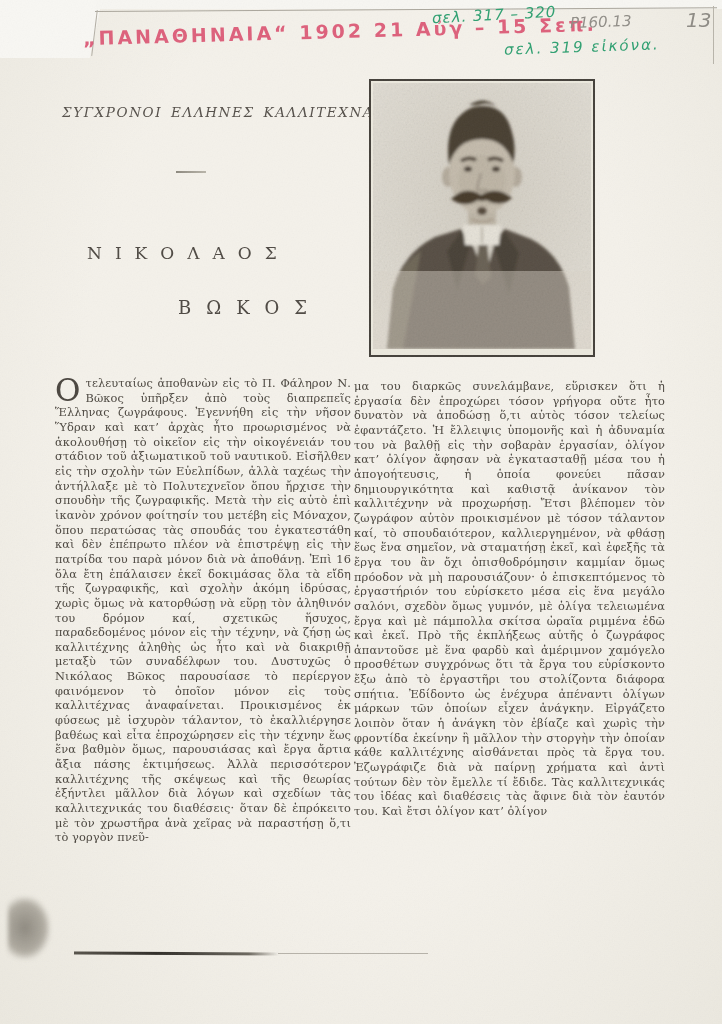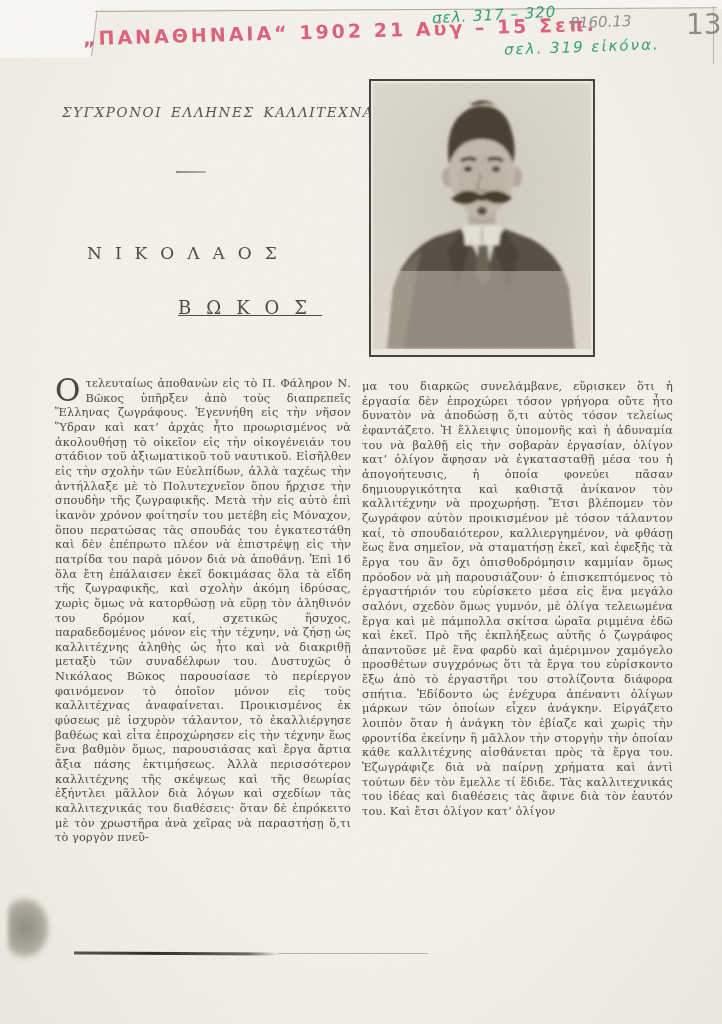--- a/index.html
+++ b/index.html
@@ -18,39 +18,39 @@
   
   .ann{position:absolute;white-space:nowrap;font-family:"DejaVu Sans", sans-serif;}
   .ann-red{left:83px;top:20px;font-size:19px;letter-spacing:3px;color:#dc5472;
         transform:rotate(-1.6deg);font-weight:bold;opacity:.92;}
   .ann-green1{left:432px;top:6px;font-size:15px;color:#2fa071;transform:rotate(-3deg);
         font-style:italic;letter-spacing:1px;}
   .ann-green2{left:504px;top:38px;font-size:15px;color:#2fa071;transform:rotate(-2deg);
         font-style:italic;letter-spacing:2px;}
   .ann-code{left:570px;top:13px;font-size:15px;color:#908d87;transform:rotate(-2deg);
         font-style:italic;}
-  .ann-corner{left:686px;top:8px;font-size:28px;color:#8d8a84;}
+  .ann-corner{left:686px;top:8px;font-size:20px;color:#8d8a84;font-style:italic;}
   
   .section-header{position:absolute;left:62px;top:104px;font-style:italic;font-size:13.5px;
         letter-spacing:1.6px;color:#55504a;word-spacing:3px;}
   .header-rule{position:absolute;left:176px;top:171px;width:30px;height:2px;
         background:linear-gradient(90deg,#8d897f,#b9b5aa);}
   .title-line{position:absolute;color:#4e4943;font-size:17px;letter-spacing:13px;
         font-weight:normal;margin-left:25px;}
   .title-1{left:62px;top:243px;}
-  .title-2{left:153px;top:297px;font-size:18px;letter-spacing:15px;text-decoration:underline;}
+  .title-2{left:153px;top:297px;font-size:18px;letter-spacing:15px;}
   
   .portrait{position:absolute;left:369px;top:79px;margin:0;width:218px;height:270px;
         border:2px solid #44403a;background:#ebe8dd;padding:2px;}
   .portrait svg{display:block;}
   
   .col{position:absolute;text-align:justify;color:#4b463f;font-size:11.4px;
         line-height:14.65px;letter-spacing:0.1px;}
   .col-left{left:55px;top:376px;width:296px;height:498px;}
-  .col-right{left:362px;top:379px;width:311px;height:496px;}
+  .col-right{left:354px;top:379px;width:311px;height:496px;}
   .dropcap{float:left;font-size:31px;line-height:27px;padding:1px 5px 0 0;color:#4a453f;}
   
   .smudge-line{position:absolute;left:74px;top:952px;width:205px;height:3px;
         background:linear-gradient(90deg,#57534b,#2f2c27 40%,#6b675e 85%,transparent);
         filter:blur(.6px);transform:rotate(.3deg);}
   .smudge-tail{position:absolute;left:278px;top:953px;width:150px;height:1px;
         background:#8d897f;opacity:.6;}
   .smudge-blob{position:absolute;left:8px;top:897px;width:42px;height:62px;
         background:radial-gradient(ellipse at 40% 50%, #6f6a60 0%, #9b968b 55%, transparent 75%);
         filter:blur(2px);opacity:.75;}

